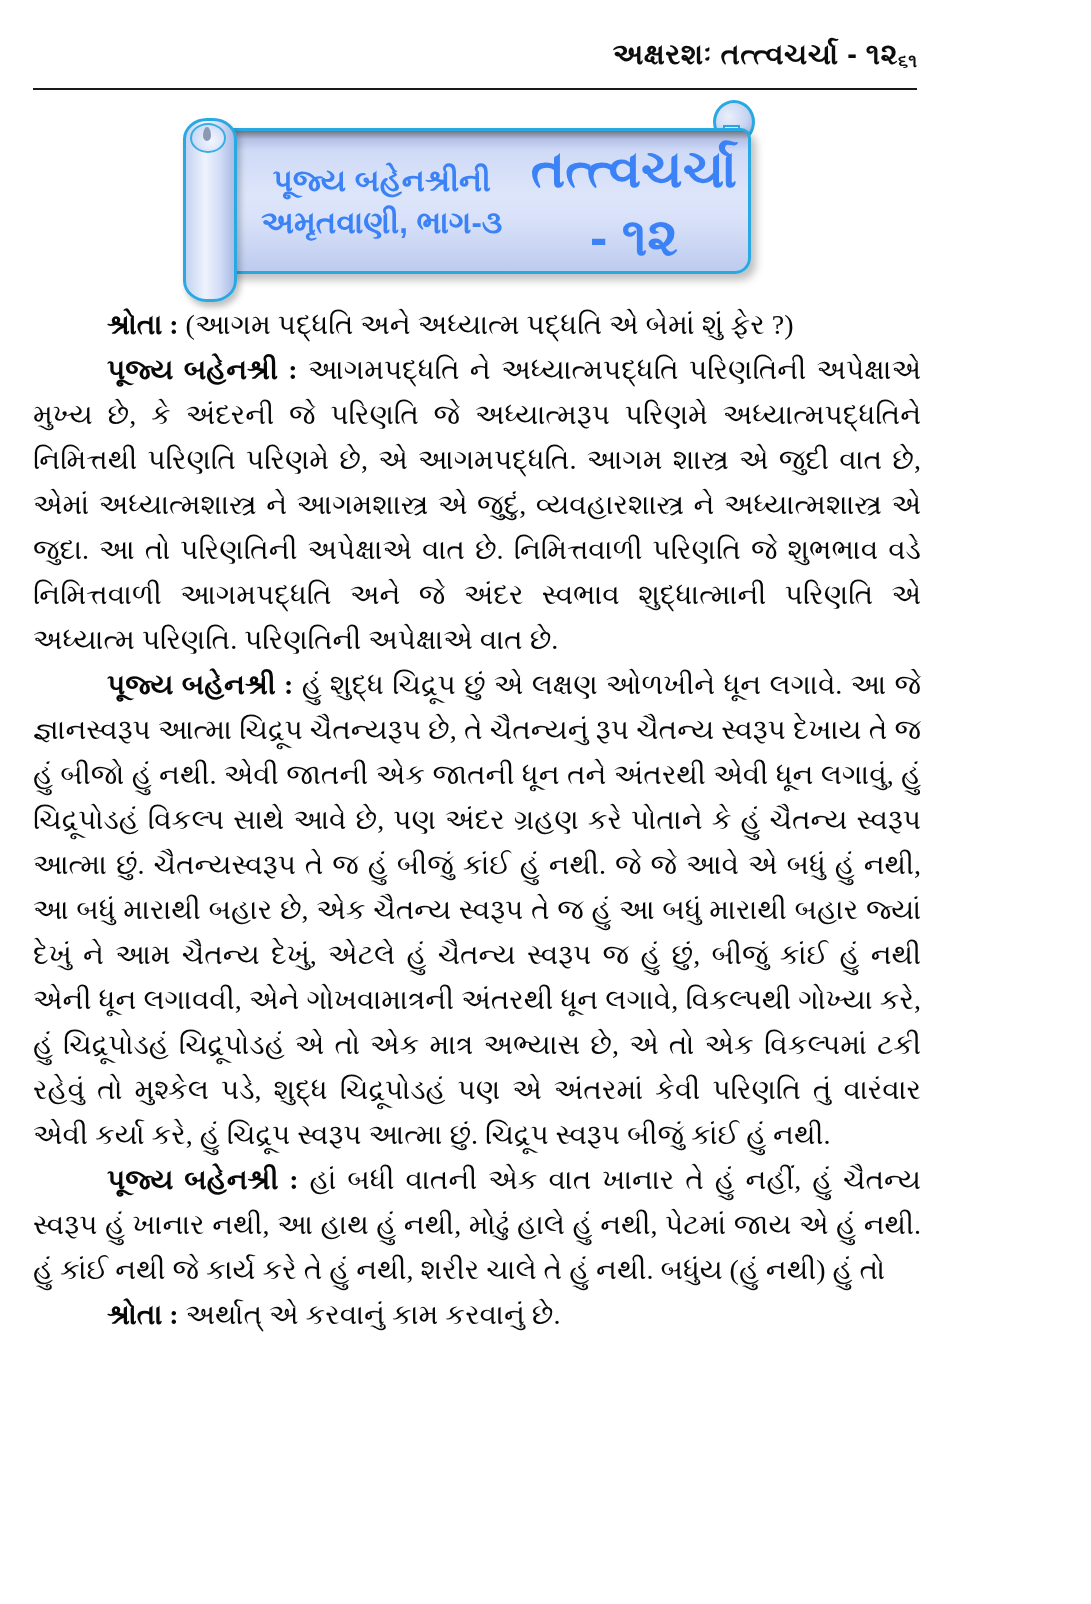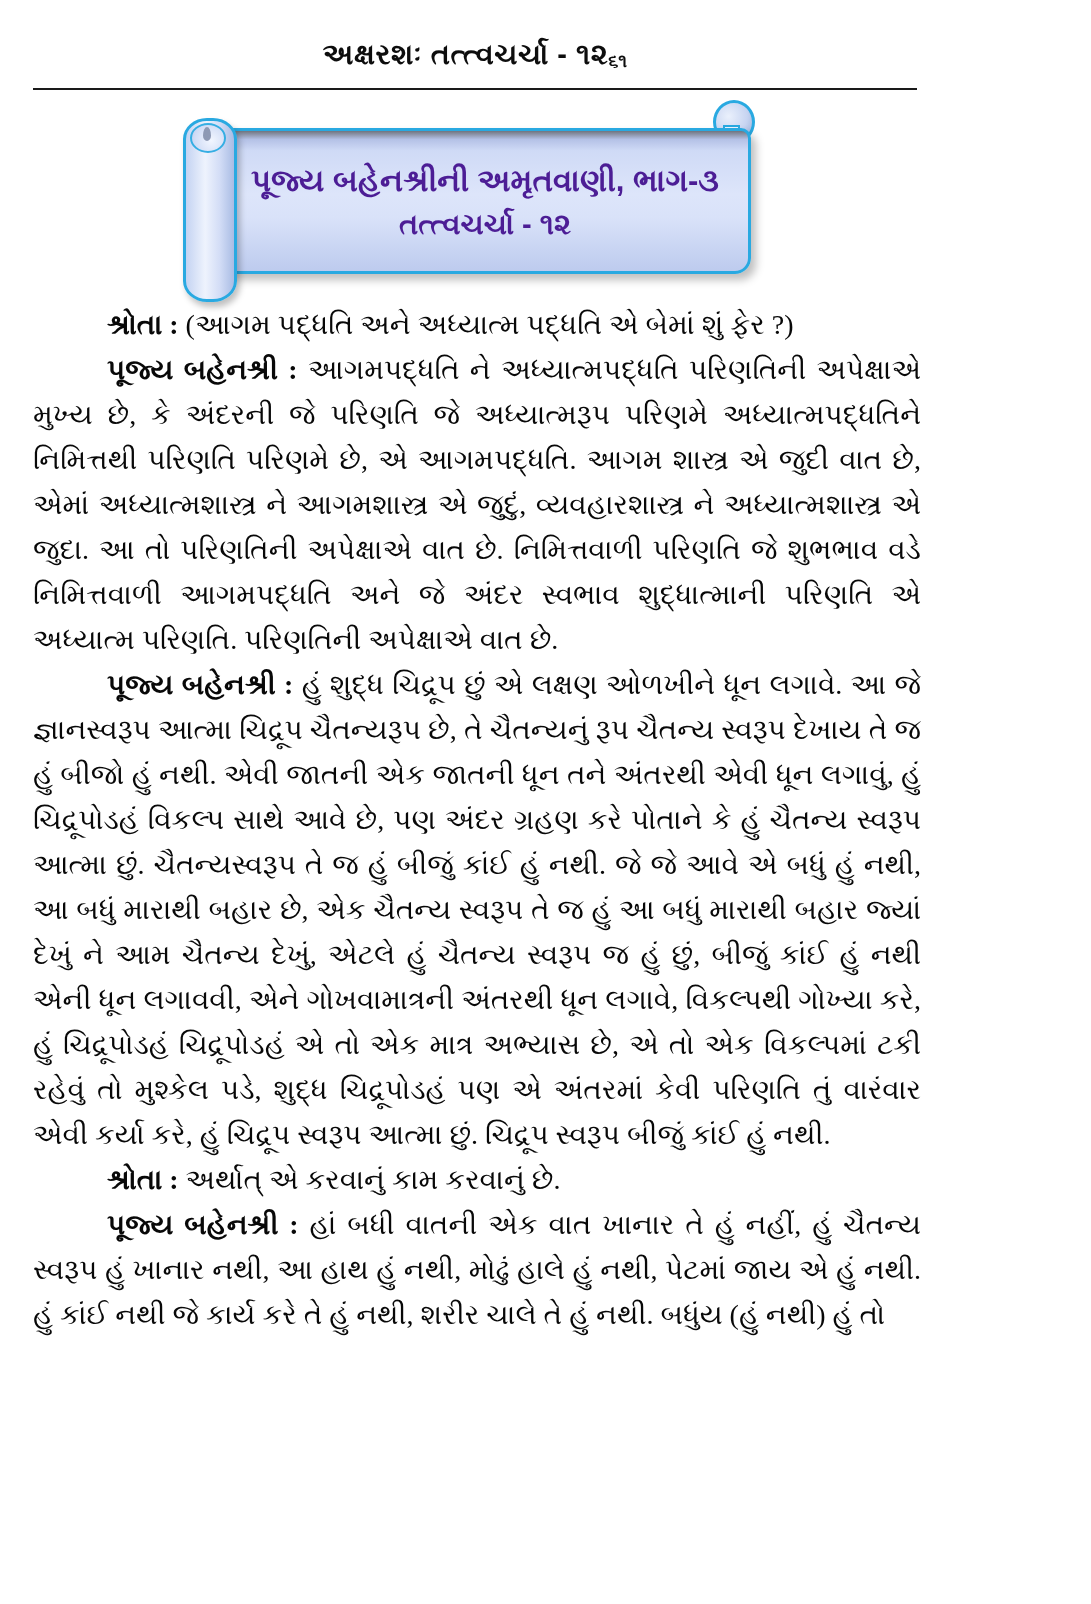--- a/index.html
+++ b/index.html
@@ -17,21 +17,21 @@
     overflow:hidden;
   }
 
   
   .header {
     position:absolute;
     left:33px;
     top:38px;
     width:884px;
     display:flex;
-    justify-content:center;
+    justify-content:flex-end;
     align-items:flex-end;
     font-family:"Liberation Sans", sans-serif;
     font-weight:bold;
   }
   .header .title   { font-size:29px; letter-spacing:0.5px; }
   .header .pagenum { font-size:18px; }
   .header-rule {
     position:absolute;
     left:33px;
     top:88px;
@@ -113,30 +113,30 @@
     left:17px; top:6px;
     width:8px; height:14px;
     border-radius:50% 50% 50% 50% / 60% 60% 40% 40%;
     background:#8d99b4;
   }
   .banner-text {
     position:absolute;
     left:50px; right:20px; top:38px; bottom:30px;
     z-index:4;
     display:flex;
-    flex-direction:column;
+    flex-direction:row;
     justify-content:center;
     align-items:center;
     text-align:center;
     font-family:"Liberation Sans", sans-serif;
     font-weight:bold;
-    color:#4c1d95;
+    color:#3b82f6;
   }
   .banner-line1 { font-size:31px; line-height:1.35; }
-  .banner-line2 { font-size:29px; line-height:1.3; margin-top:4px; }
+  .banner-line2 { font-size:52px; line-height:1.3; margin-top:4px; }
 
   
   .body-text {
     position:absolute;
     left:33px;
     top:302px;
     width:888px;
     font-size:28px;
     line-height:45px;
     text-align:justify;
@@ -166,17 +166,17 @@
     <div class="banner-text">
       <div class="banner-line1">પૂજ્ય બહેનશ્રીની અમૃતવાણી, ભાગ-૩</div>
       <div class="banner-line2">તત્ત્વચર્ચા - ૧૨</div>
     </div>
   </div>
 
   <div class="body-text">
     <p class="para"><span class="speaker">શ્રોતા :</span> <span>(આગમ પદ્ધતિ અને અધ્યાત્મ પદ્ધતિ એ બેમાં શું ફેર ?)</span></p>
     <p class="para"><span class="speaker">પૂજ્ય બહેનશ્રી :</span> <span>આગમપદ્ધતિ ને અધ્યાત્મપદ્ધતિ પરિણતિની અપેક્ષાએ મુખ્ય છે, કે અંદરની જે પરિણતિ જે અધ્યાત્મરૂપ પરિણમે અધ્યાત્મપદ્ધતિને નિમિત્તથી પરિણતિ પરિણમે છે, એ આગમપદ્ધતિ. આગમ શાસ્ત્ર એ જુદી વાત છે, એમાં અધ્યાત્મશાસ્ત્ર ને આગમશાસ્ત્ર એ જુદું, વ્યવહારશાસ્ત્ર ને અધ્યાત્મશાસ્ત્ર એ જુદા. આ તો પરિણતિની અપેક્ષાએ વાત છે. નિમિત્તવાળી પરિણતિ જે શુભભાવ વડે નિમિત્તવાળી આગમપદ્ધતિ અને જે અંદર સ્વભાવ શુદ્ધાત્માની પરિણતિ એ અધ્યાત્મ પરિણતિ. પરિણતિની અપેક્ષાએ વાત છે.</span></p>
     <p class="para"><span class="speaker">પૂજ્ય બહેનશ્રી :</span> <span>હું શુદ્ધ ચિદ્રૂપ છું એ લક્ષણ ઓળખીને ધૂન લગાવે. આ જે જ્ઞાનસ્વરૂપ આત્મા ચિદ્રૂપ ચૈતન્યરૂપ છે, તે ચૈતન્યનું રૂપ ચૈતન્ય સ્વરૂપ દેખાય તે જ હું બીજો હું નથી. એવી જાતની એક જાતની ધૂન તને અંતરથી એવી ધૂન લગાવું, હું ચિદ્રૂપોડહં વિકલ્પ સાથે આવે છે, પણ અંદર ગ્રહણ કરે પોતાને કે હું ચૈતન્ય સ્વરૂપ આત્મા છું. ચૈતન્યસ્વરૂપ તે જ હું બીજું કાંઈ હું નથી. જે જે આવે એ બધું હું નથી, આ બધું મારાથી બહાર છે, એક ચૈતન્ય સ્વરૂપ તે જ હું આ બધું મારાથી બહાર જ્યાં દેખું ને આમ ચૈતન્ય દેખું, એટલે હું ચૈતન્ય સ્વરૂપ જ હું છું, બીજું કાંઈ હું નથી એની ધૂન લગાવવી, એને ગોખવામાત્રની અંતરથી ધૂન લગાવે, વિકલ્પથી ગોખ્યા કરે, હું ચિદ્રૂપોડહં ચિદ્રૂપોડહં એ તો એક માત્ર અભ્યાસ છે, એ તો એક વિકલ્પમાં ટકી રહેવું તો મુશ્કેલ પડે, શુદ્ધ ચિદ્રૂપોડહં પણ એ અંતરમાં કેવી પરિણતિ તું વારંવાર એવી કર્યા કરે, હું ચિદ્રૂપ સ્વરૂપ આત્મા છું. ચિદ્રૂપ સ્વરૂપ બીજું કાંઈ હું નથી.</span></p>
+    <p class="para"><span class="speaker">પૂજ્ય બહેનશ્રી :</span> <span>હાં બધી વાતની એક વાત ખાનાર તે હું નહીં, હું ચૈતન્ય સ્વરૂપ હું ખાનાર નથી, આ હાથ હું નથી, મોઢું હાલે હું નથી, પેટમાં જાય એ હું નથી. હું કાંઈ નથી જે કાર્ય કરે તે હું નથી, શરીર ચાલે તે હું નથી. બધુંય (હું નથી) હું તો</span></p>
     <p class="para"><span class="speaker">શ્રોતા :</span> <span>અર્થાત્ એ કરવાનું કામ કરવાનું છે.</span></p>
-    <p class="para"><span class="speaker">પૂજ્ય બહેનશ્રી :</span> <span>હાં બધી વાતની એક વાત ખાનાર તે હું નહીં, હું ચૈતન્ય સ્વરૂપ હું ખાનાર નથી, આ હાથ હું નથી, મોઢું હાલે હું નથી, પેટમાં જાય એ હું નથી. હું કાંઈ નથી જે કાર્ય કરે તે હું નથી, શરીર ચાલે તે હું નથી. બધુંય (હું નથી) હું તો</span></p>
   </div>
 
 </div>
 
 </body></html>

